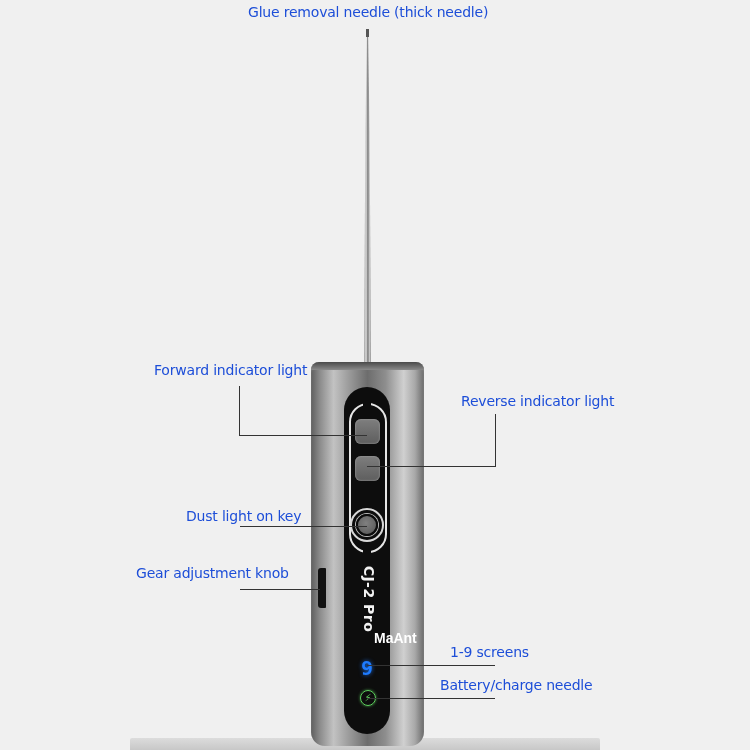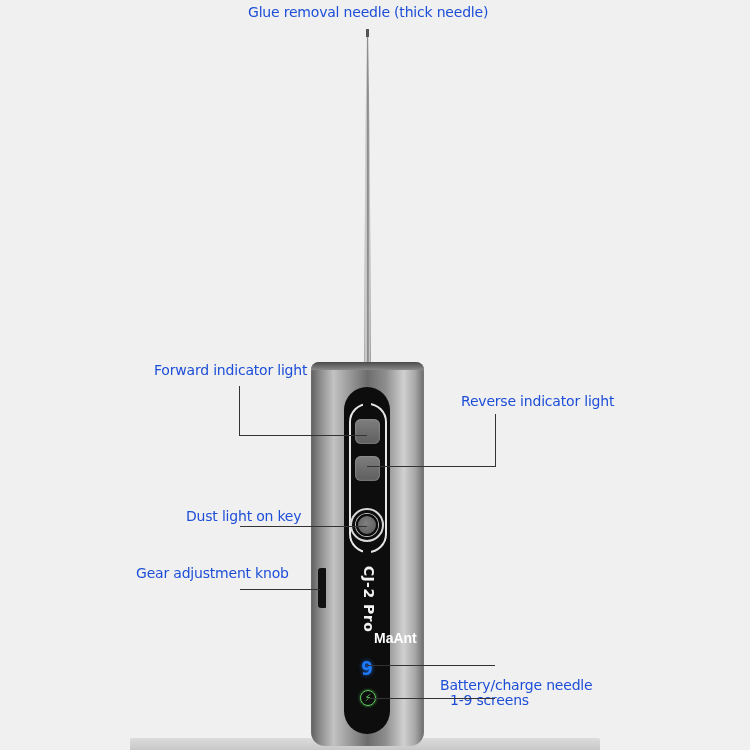--- a/index.html
+++ b/index.html
@@ -109,21 +109,21 @@
   }
 </style>
 </head>
 <body>
 
 <div class="label" style="left:248px; top:4px;">Glue removal needle (thick needle)</div>
 <div class="label" style="left:142px; top:362px;margin-left:12px;">Forward indicator light</div>
 <div class="label" style="left:439px; top:393px;margin-left:22px;">Reverse indicator light</div>
 <div class="label" style="left:186px; top:508px;">Dust light on key</div>
 <div class="label" style="left:136px; top:565px;">Gear adjustment knob</div>
-<div class="label" style="left:450px; top:644px;margin-top:48px;">1-9 screens</div>
+<div class="label" style="left:450px; top:644px;">1-9 screens</div>
 <div class="label" style="left:440px; top:677px;">Battery/charge needle</div>
 
 <div class="base"></div>
 
 <div class="needle"></div>
 <div class="needle-tip"></div>
 
 <div class="device"></div>
 <div class="device-top"></div>
 <div class="knob"></div>

